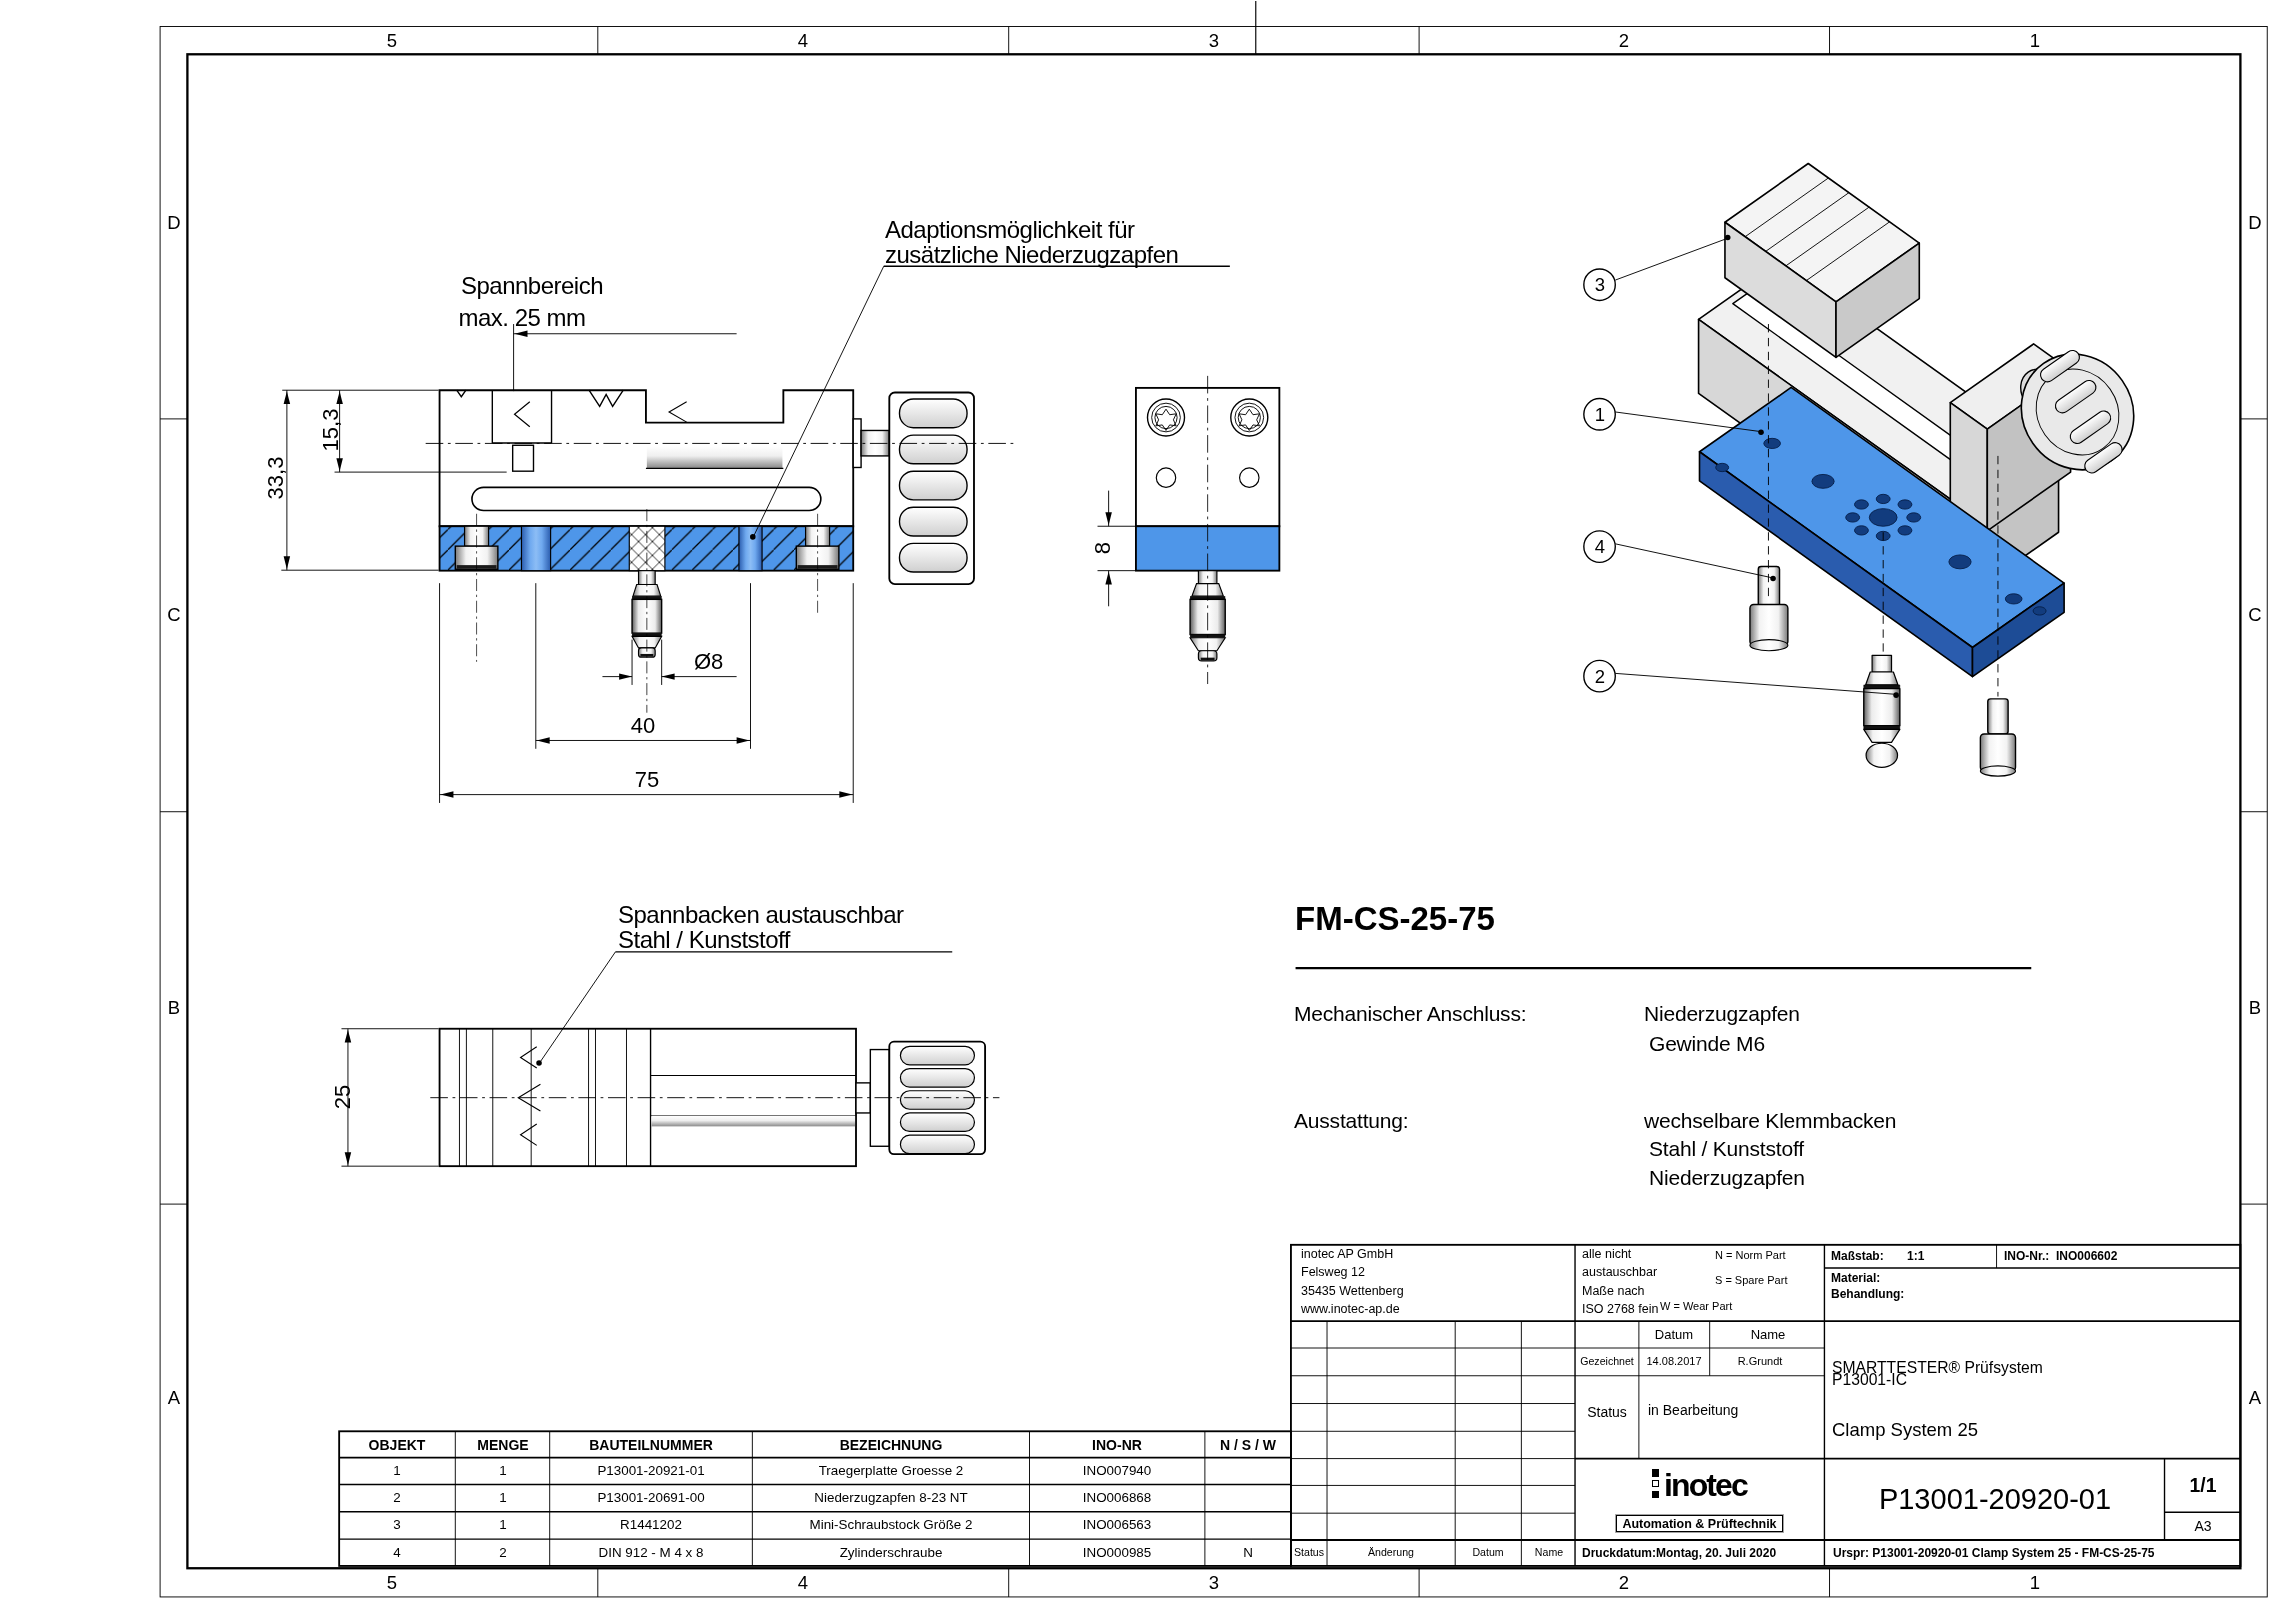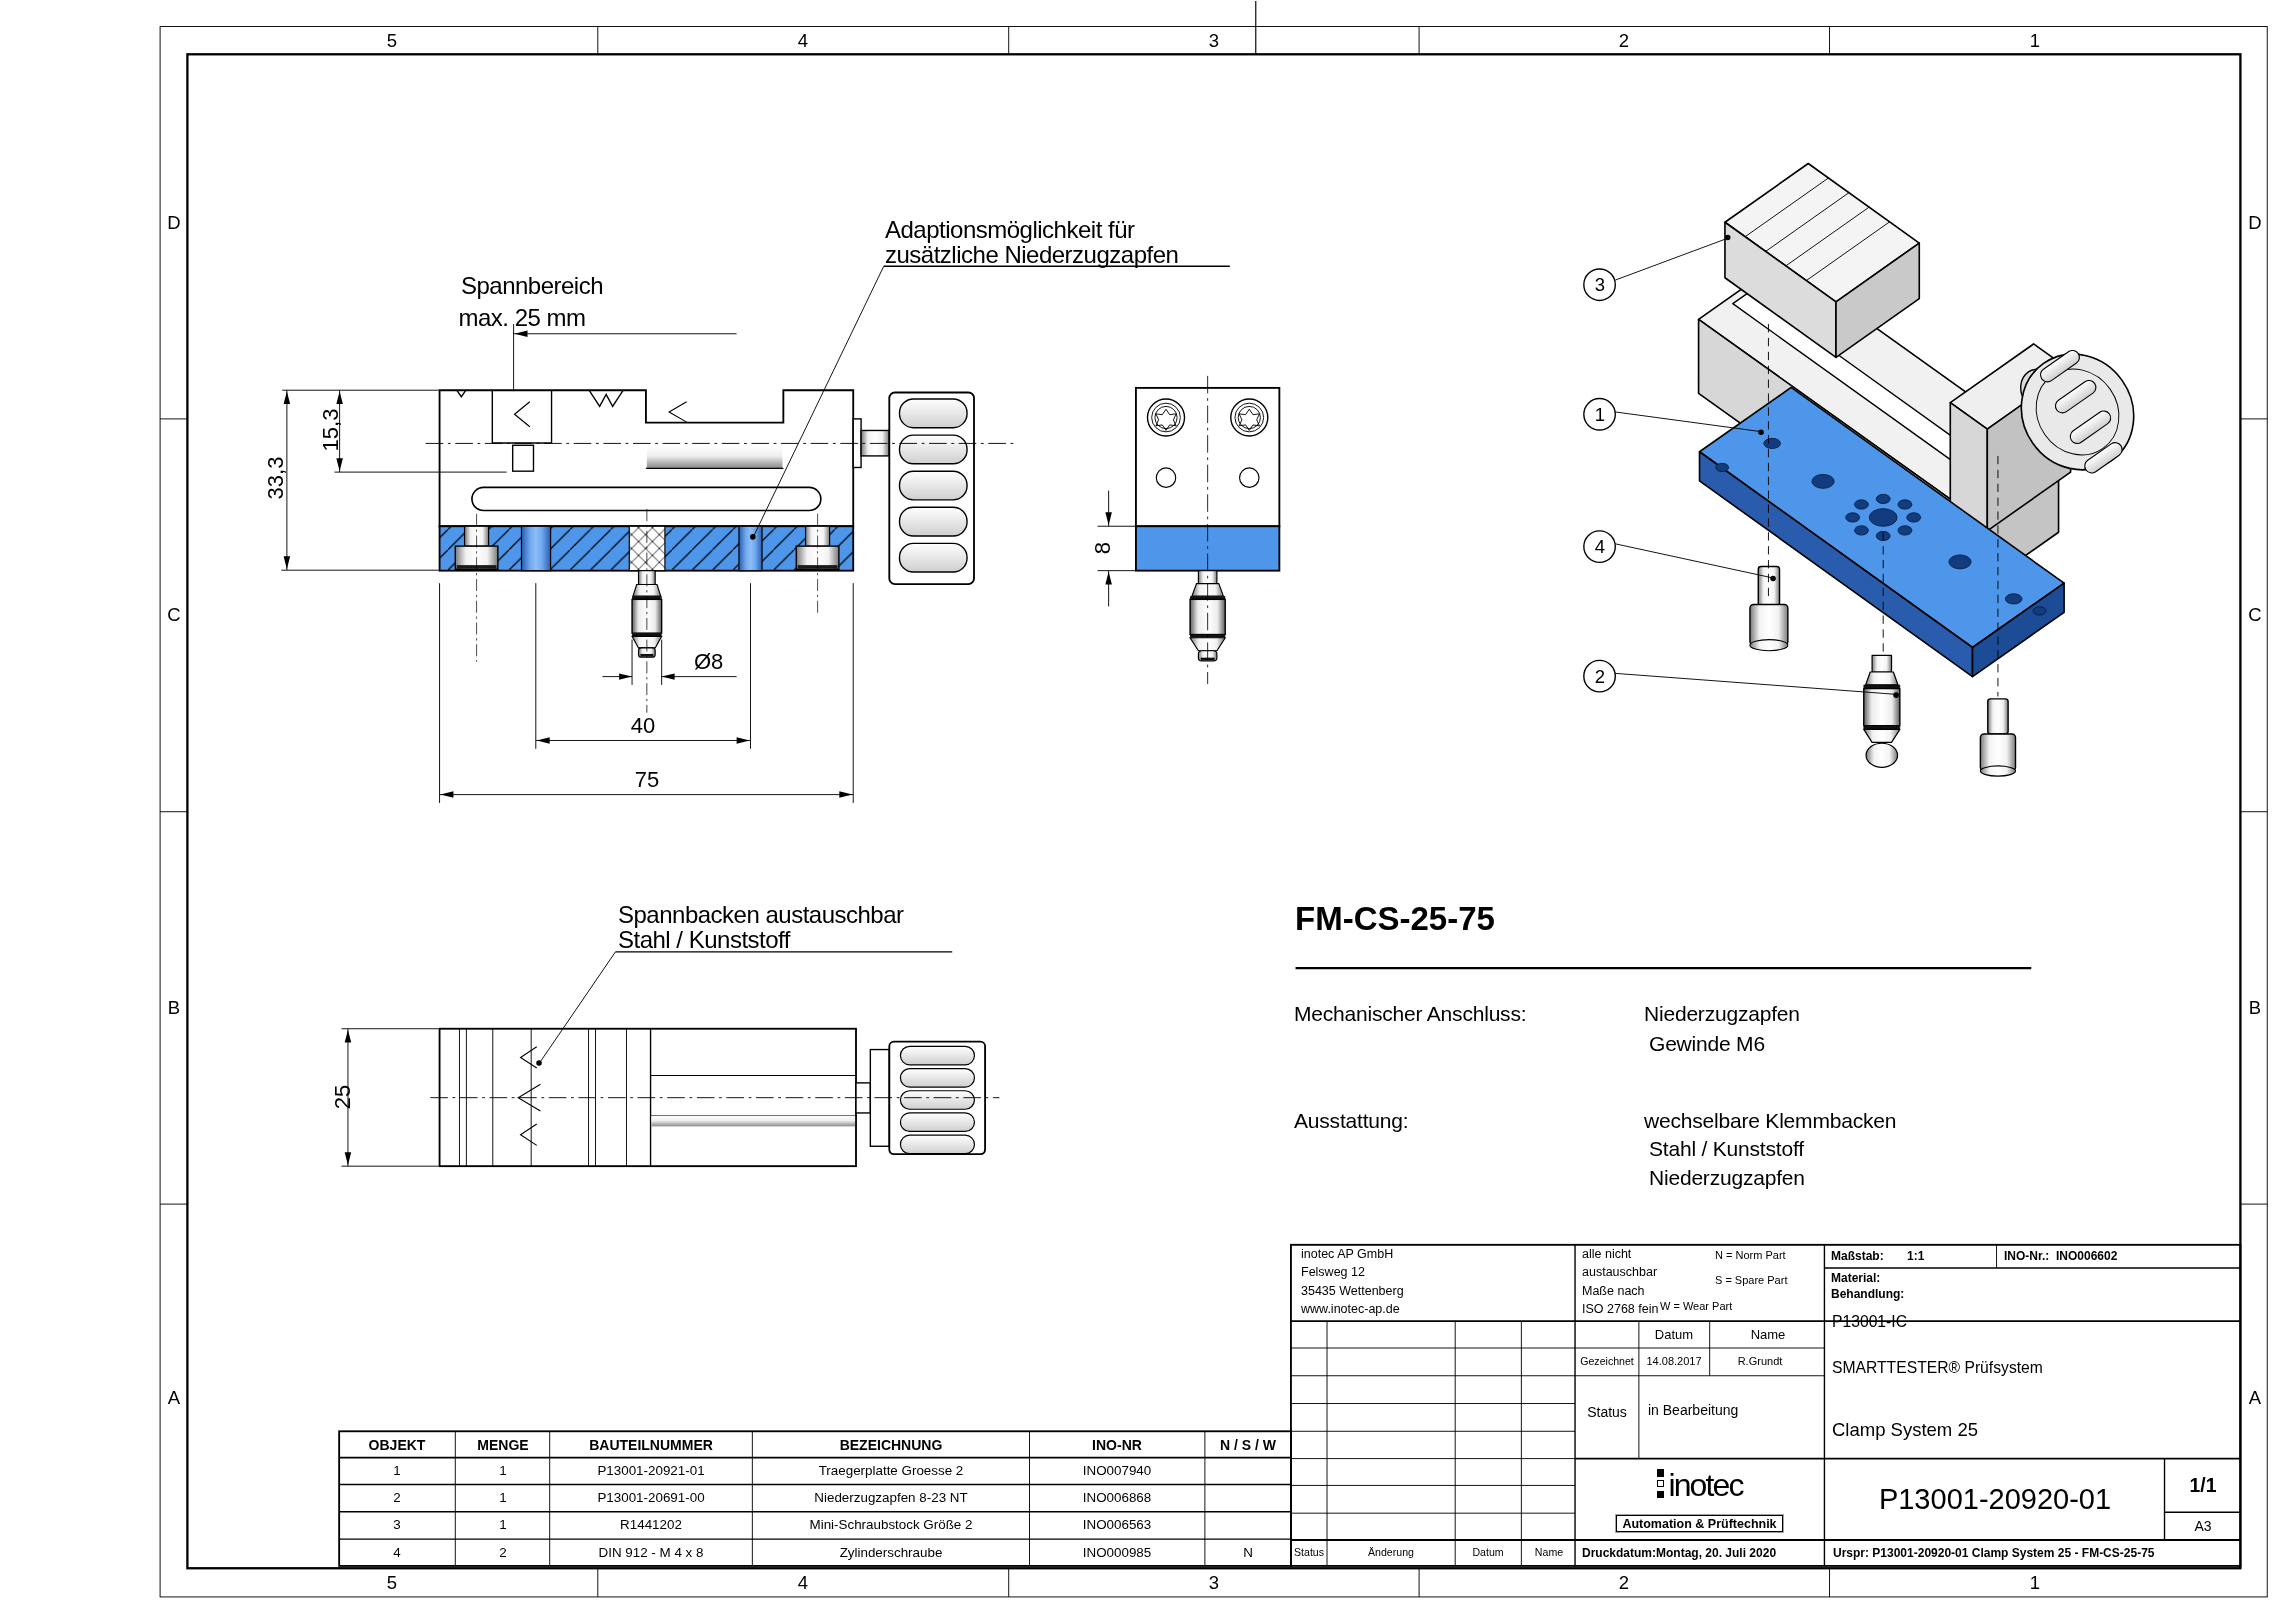--- a/index.html
+++ b/index.html
@@ -27,21 +27,21 @@
   .tb40{font-size:18.5px;}
   .tb42{font-size:19.4px;font-weight:bold;}
   .tb62{font-size:29px;}
   .balloon-num{font-size:18.5px;}
   .logo{position:absolute;left:1575px;top:1459px;width:249px;height:81px;display:flex;align-items:center;justify-content:center;}
   .logo-inner{display:flex;flex-direction:column;align-items:center;}
   .logo-row{display:flex;align-items:center;gap:4.6px;}
   .logo-dots{display:flex;flex-direction:column;gap:3.2px;margin-bottom:3.7px;}
   .logo-dots span{width:7.4px;height:7.4px;background:#000;display:block;}
   .logo-dots span.open{background:#fff;border:1.4px solid #000;box-sizing:border-box;}
-  .logo-word{font-size:32px;font-weight:normal;letter-spacing:-1.9px;}
+  .logo-word{font-size:32px;font-weight:bold;letter-spacing:-1.9px;}
   .logo-sub{border:1.4px solid #000;box-shadow:0 0 0 0.9px #999;padding:0.5px 5.6px;font-size:12.5px;font-weight:bold;margin-top:11px;}
 </style>
 </head>
 <body>
 
 <div class="page">
 
 <svg width="2295" height="1623" viewBox="0 0 4960 3507">
   <defs>
     <pattern id="hatch" width="44" height="44" patternUnits="userSpaceOnUse">
@@ -443,21 +443,21 @@
 <div class="t tb26" style="left:2056px;top:1250px">INO006602</div>
 <div class="t tb26" style="left:1831px;top:1272px">Material:</div>
 <div class="t tb26" style="left:1831px;top:1288px">Behandlung:</div>
 <div class="t ctr tb28" style="left:1674px;top:1335px">Datum</div>
 <div class="t ctr tb28" style="left:1768px;top:1335px">Name</div>
 <div class="t ctr tb23" style="left:1607px;top:1362px">Gezeichnet</div>
 <div class="t ctr tb24" style="left:1674px;top:1362px">14.08.2017</div>
 <div class="t ctr tb24" style="left:1760px;top:1362px">R.Grundt</div>
 <div class="t ctr tb30" style="left:1607px;top:1412px">Status</div>
 <div class="t tb30" style="left:1648px;top:1403px">in Bearbeitung</div>
-<div class="t tb34" style="left:1832px;top:1314px">P13001-IC</div>
+<div class="t tb34" style="left:1832px;top:1372px">P13001-IC</div>
 <div class="t tb34" style="left:1832px;top:1360px">SMARTTESTER® Prüfsystem</div>
 <div class="t tb40" style="left:1832px;top:1420px">Clamp System 25</div>
 <div class="t ctr tb62" style="left:1995px;top:1499px">P13001-20920-01</div>
 <div class="t ctr tb42" style="left:2203px;top:1485px">1/1</div>
 <div class="t ctr tb30" style="left:2203px;top:1526px">A3</div>
 <div class="t ctr tb23" style="left:1309px;top:1553px">Status</div>
 <div class="t ctr tb23" style="left:1391px;top:1553px">Änderung</div>
 <div class="t ctr tb23" style="left:1488px;top:1553px">Datum</div>
 <div class="t ctr tb23" style="left:1549px;top:1553px">Name</div>
 <div class="t tb26" style="left:1582px;top:1547px">Druckdatum:Montag, 20. Juli 2020</div>

